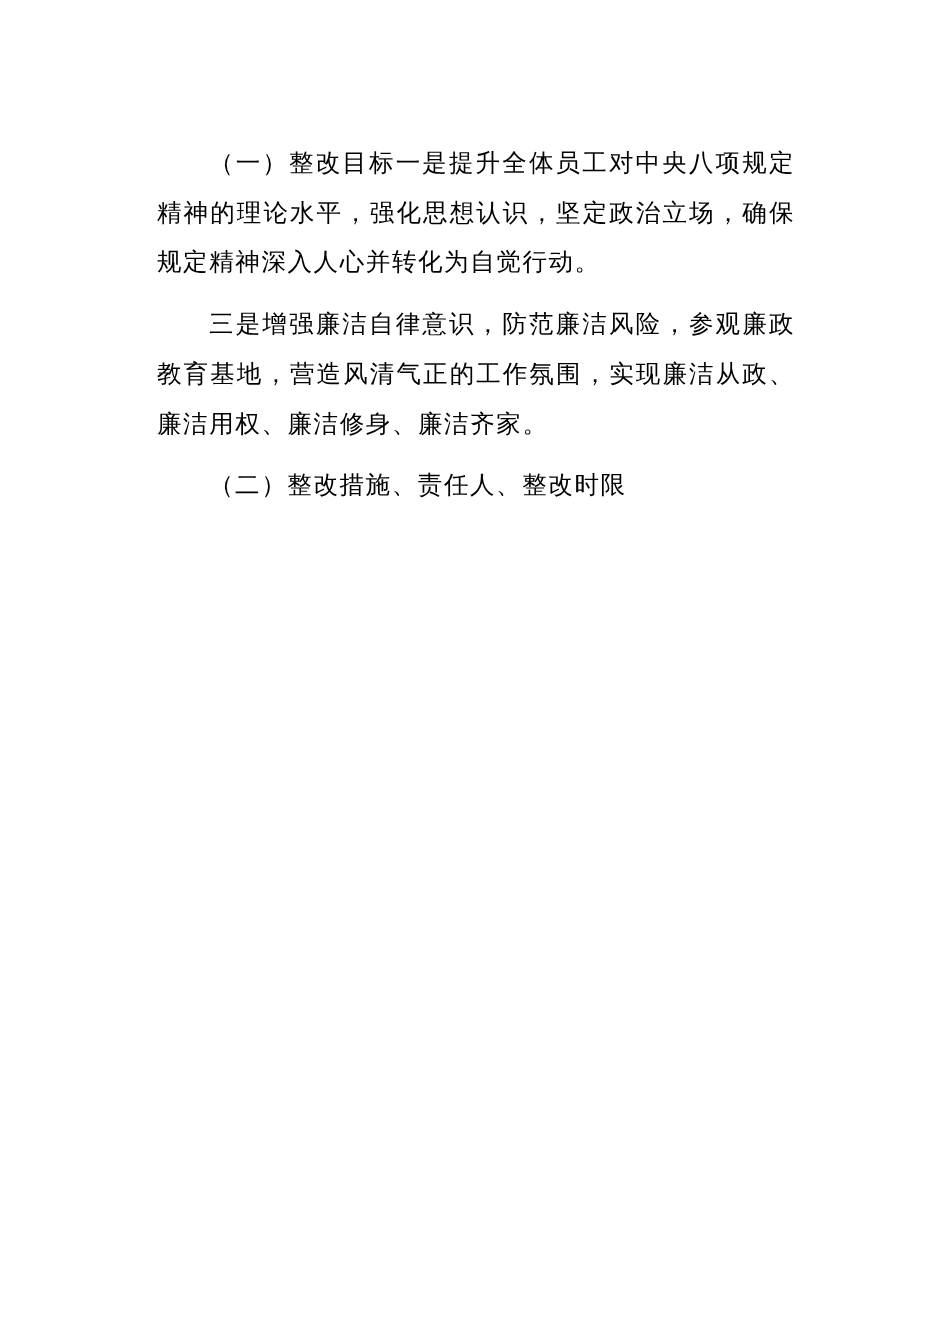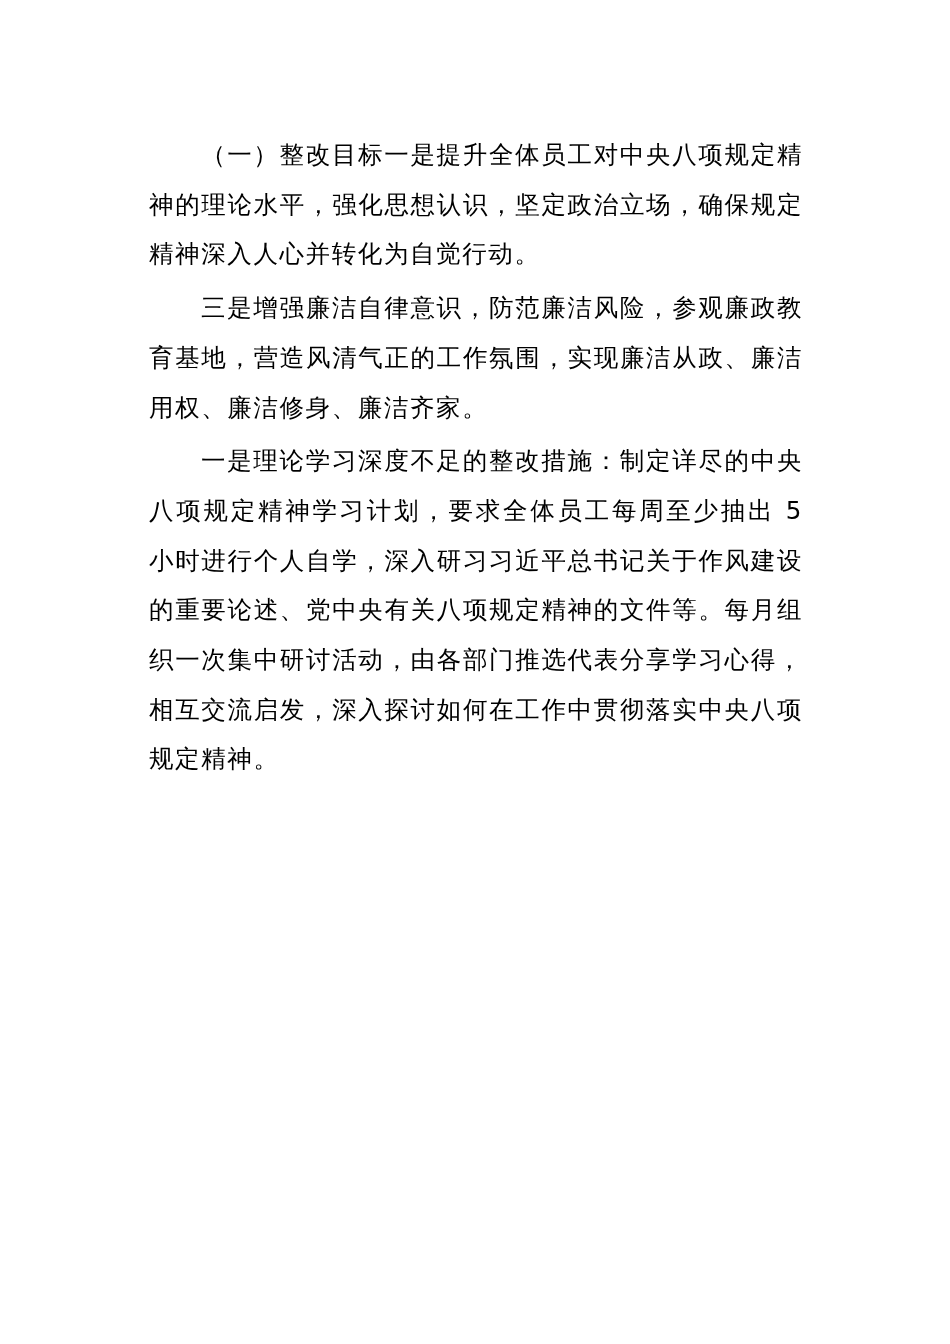--- a/index.html
+++ b/index.html
@@ -18,28 +18,28 @@
       left: 145px;
       top: 126px;
       width: 662px;
       color: #000000;
       font-family: "DejaVu Sans", sans-serif;
       font-size: 24.5px;
       line-height: 49.7px;
       letter-spacing: 1.6px;
     }
     .para {
-      margin: 4px;
+      margin: 12px;
       padding: 0;
       text-indent: 52px;
       text-align: justify;
       text-justify: inter-character;
       word-break: break-all;
     }
   </style>
 </head>
 <body>
 
 <div class="page">
   <p class="para">（一）整改目标一是提升全体员工对中央八项规定精神的理论水平，强化思想认识，坚定政治立场，确保规定精神深入人心并转化为自觉行动。</p>
   <p class="para">三是增强廉洁自律意识，防范廉洁风险，参观廉政教育基地，营造风清气正的工作氛围，实现廉洁从政、廉洁用权、廉洁修身、廉洁齐家。</p>
-  <p class="para">一是理论学习深度不足的整改措施：制定详尽的中央八项规定精神学习计划，要求全体员工每周至少抽出 5 小时进行个人自学，深入研习习近平总书记关于作风建设的重要论述、党中央有关八项规定精神的文件等。每月组织一次集中研讨活动，由各部门推选代表分享学习心得，相互交流启发，深入探讨如何在工作中贯彻落实中央八项规定精神。</p>
+  <p class="para">（二）整改措施、责任人、整改时限</p>
 </div>
 
 </body></html>

